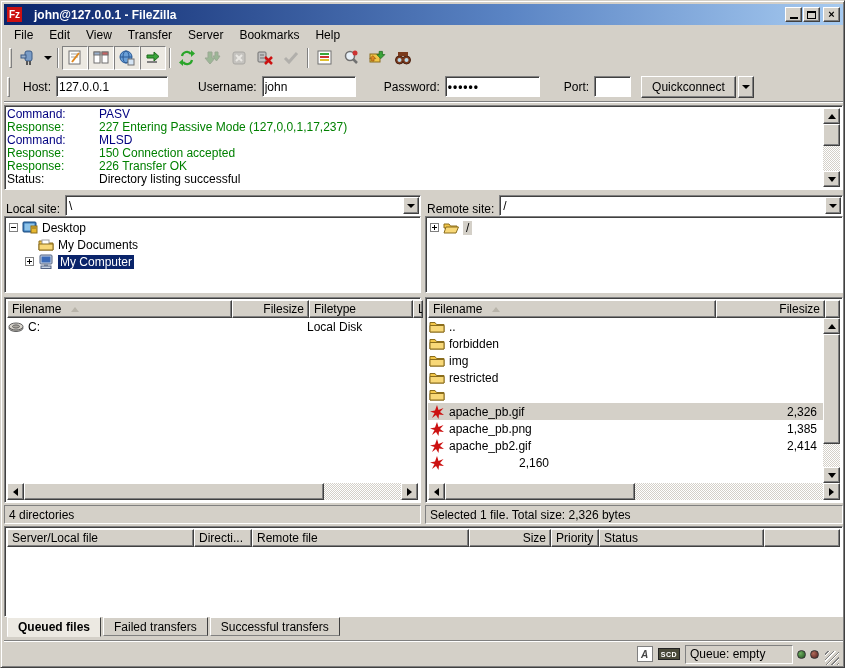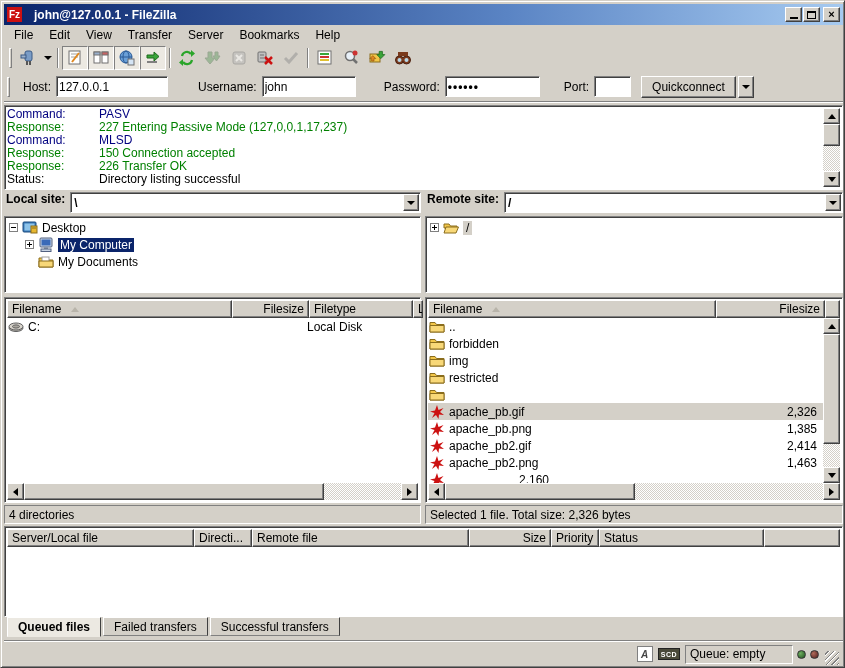--- a/index.html
+++ b/index.html
@@ -90,21 +90,21 @@
     background:#fff;
     background-image:linear-gradient(45deg,#d4d0c8 25%,transparent 25%,transparent 75%,#d4d0c8 75%),
                      linear-gradient(45deg,#d4d0c8 25%,transparent 25%,transparent 75%,#d4d0c8 75%);
     background-size:2px 2px; background-position:0 0,1px 1px; }
   .hscroll .sbtn { height:17px; width:17px; top:0; position:absolute; }
   .hthumb { position:absolute; top:0; height:17px; }
 
   
   .pane-left  { position:absolute; left:3px;  top:191px; width:417px; }
   .pane-right { position:absolute; left:424px; top:191px; width:418px; }
-  .siterow { height:24px; display:flex; align-items:flex-start;font-weight:bold; }
+  .siterow { height:24px; display:flex; align-items:flex-end; }
   .sitelabel { margin:0 5px 0 2px; flex:none; }
   .combo { flex:1; height:21px; background:#fff; display:flex; align-items:center; }
   .combo-text { flex:1; padding-left:3px; }
   .combo-btn { width:16px; height:17px; margin:1px; display:flex; align-items:center; justify-content:center; flex:none; }
 
   .treebox { height:77px; background:#fff; padding:2px; overflow:hidden; }
   .trow { height:17px; display:flex; align-items:center; white-space:nowrap; }
   .indent { width:16px; flex:none; }
   .expander { width:9px; height:9px; flex:none; background:#fff; border:1px solid #808080;
     position:relative; margin:0 4px 0 2px; }
@@ -386,43 +386,43 @@
               <rect x="1" y="2" width="13" height="10" rx="1" fill="#3a7ab8" stroke="#1d4d80"></rect>
               <rect x="2.5" y="3.5" width="10" height="7" fill="#8ec4ea"></rect>
               <rect x="9" y="6" width="6" height="7" fill="#e8b830" stroke="#8a6d1d"></rect>
               <line x1="10" y1="8" x2="14" y2="8" stroke="#8a6d1d"></line>
             </svg>
         </span>
         <span>Desktop</span>
       </div>
       <div class="trow">
         <span class="indent"></span>
+          <span class="exp-space"></span>
+        <span class="ticon">
+          <svg width="16" height="16">
+              <path d="M1 4 L6 4 L7.5 6 L15 6 L15 13 L1 13 Z" fill="#f2c649" stroke="#8a6d1d"></path>
+              <rect x="4" y="3" width="7" height="6" fill="#fff" stroke="#a0a0a0"></rect>
+              <path d="M1 7 L15 7 L15 13 L1 13 Z" fill="#f8d878" stroke="#8a6d1d"></path>
+            </svg>
+        </span>
+        <span>My Documents</span>
+      </div>
+      <div class="trow">
+        <span class="indent"></span>
         <span class="expander plus"></span>
         <span class="ticon">
           <svg width="16" height="16">
               <rect x="2" y="1" width="12" height="9" rx="1" fill="#c8d4e4" stroke="#506080"></rect>
               <rect x="3.5" y="2.5" width="9" height="6" fill="#3a6ab8"></rect>
               <rect x="6" y="10" width="4" height="2" fill="#8a96a8"></rect>
               <rect x="3" y="12" width="10" height="2.5" fill="#c8d4e4" stroke="#506080"></rect>
             </svg>
         </span>
         <span class="tsel">My Computer</span>
       </div>
-      <div class="trow">
-        <span class="indent"></span>
-          <span class="exp-space"></span>
-        <span class="ticon">
-          <svg width="16" height="16">
-              <path d="M1 4 L6 4 L7.5 6 L15 6 L15 13 L1 13 Z" fill="#f2c649" stroke="#8a6d1d"></path>
-              <rect x="4" y="3" width="7" height="6" fill="#fff" stroke="#a0a0a0"></rect>
-              <path d="M1 7 L15 7 L15 13 L1 13 Z" fill="#f8d878" stroke="#8a6d1d"></path>
-            </svg>
-        </span>
-        <span>My Documents</span>
-      </div>
     </div>
     <div class="listpanel sunken">
       <div class="lp-inner">
         <div class="hdr">
           <span class="col raised" style="width:225px;">
               <span>Filename</span>
               <span class="sortarrow"></span>
             </span>
           <span class="col raised right" style="width:77px;">
               <span>Filesize</span>
@@ -554,27 +554,20 @@
                   </svg></span>
               <span class="fname">apache_pb.png</span>
               <span class="fsize" style="width:106px;">1,385</span>
             </div>
             <div class="frow">
               <span class="ficon"><svg width="16" height="16">
                     <path d="M8 1 L9.5 6 L14.5 4 L11 8 L15 11 L10 10.5 L9.5 15 L7 11 L3 14 L5.5 9 L1 7.5 L6 6.5 Z" fill="#cc1111"></path>
                   </svg></span>
               <span class="fname">apache_pb2.gif</span>
               <span class="fsize" style="width:106px;">2,414</span>
-            </div>
-            <div class="frow">
-              <span class="ficon"><svg width="16" height="16">
-                    <path d="M8 1 L9.5 6 L14.5 4 L11 8 L15 11 L10 10.5 L9.5 15 L7 11 L3 14 L5.5 9 L1 7.5 L6 6.5 Z" fill="#cc1111"></path>
-                  </svg></span>
-              <span class="fname">apache_pb2.png</span>
-              <span class="fsize" style="width:106px;">1,463</span>
             </div>
             <div class="frow">
               <span class="ficon"><svg width="16" height="16">
                     <path d="M8 1 L9.5 6 L14.5 4 L11 8 L15 11 L10 10.5 L9.5 15 L7 11 L3 14 L5.5 9 L1 7.5 L6 6.5 Z" fill="#cc1111"></path>
                   </svg></span>
               <span class="fsize" style="width:106px;">2,160</span>
             </div>
 
           </div>
           <div style="width:17px; position:relative; flex:none;

